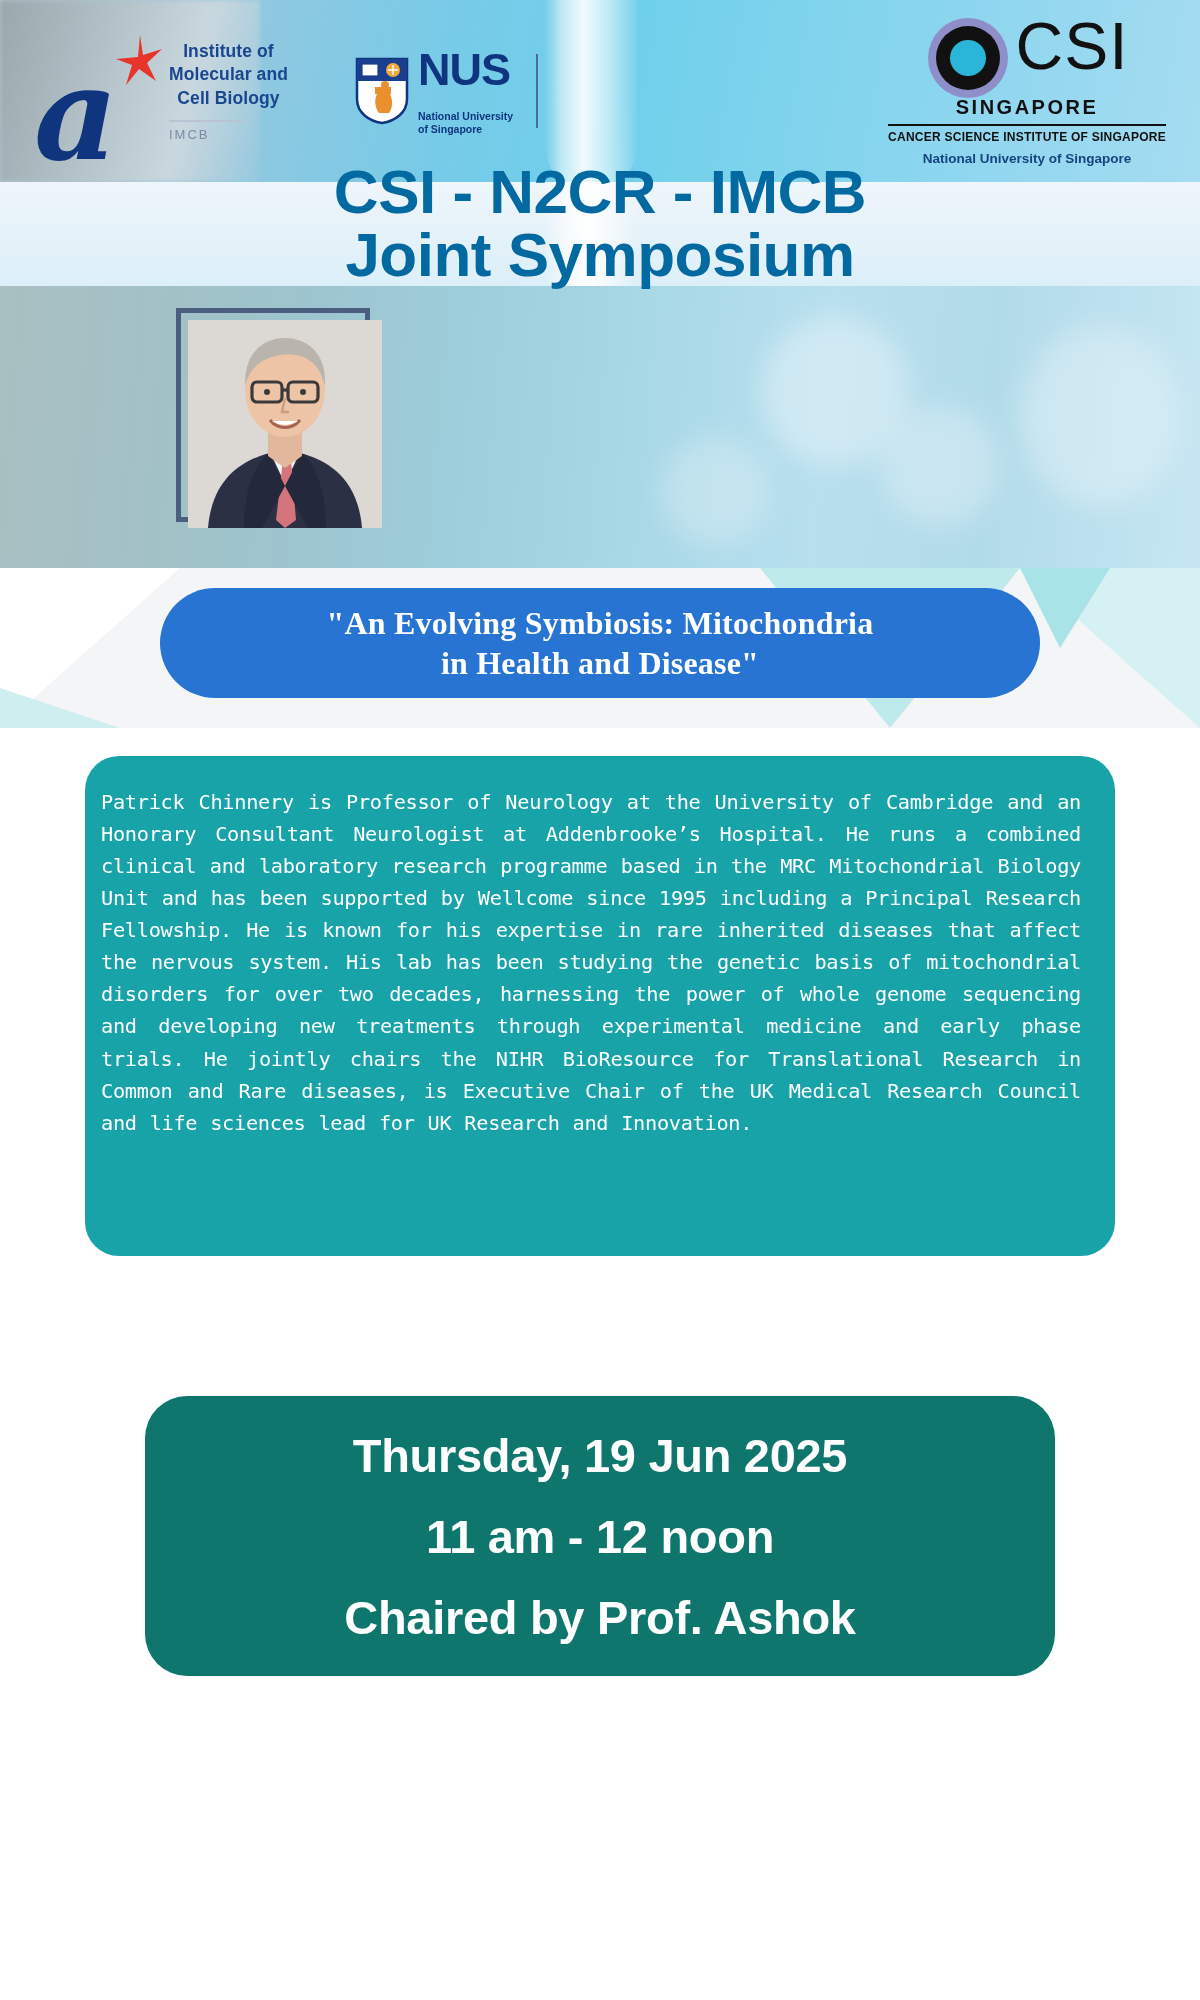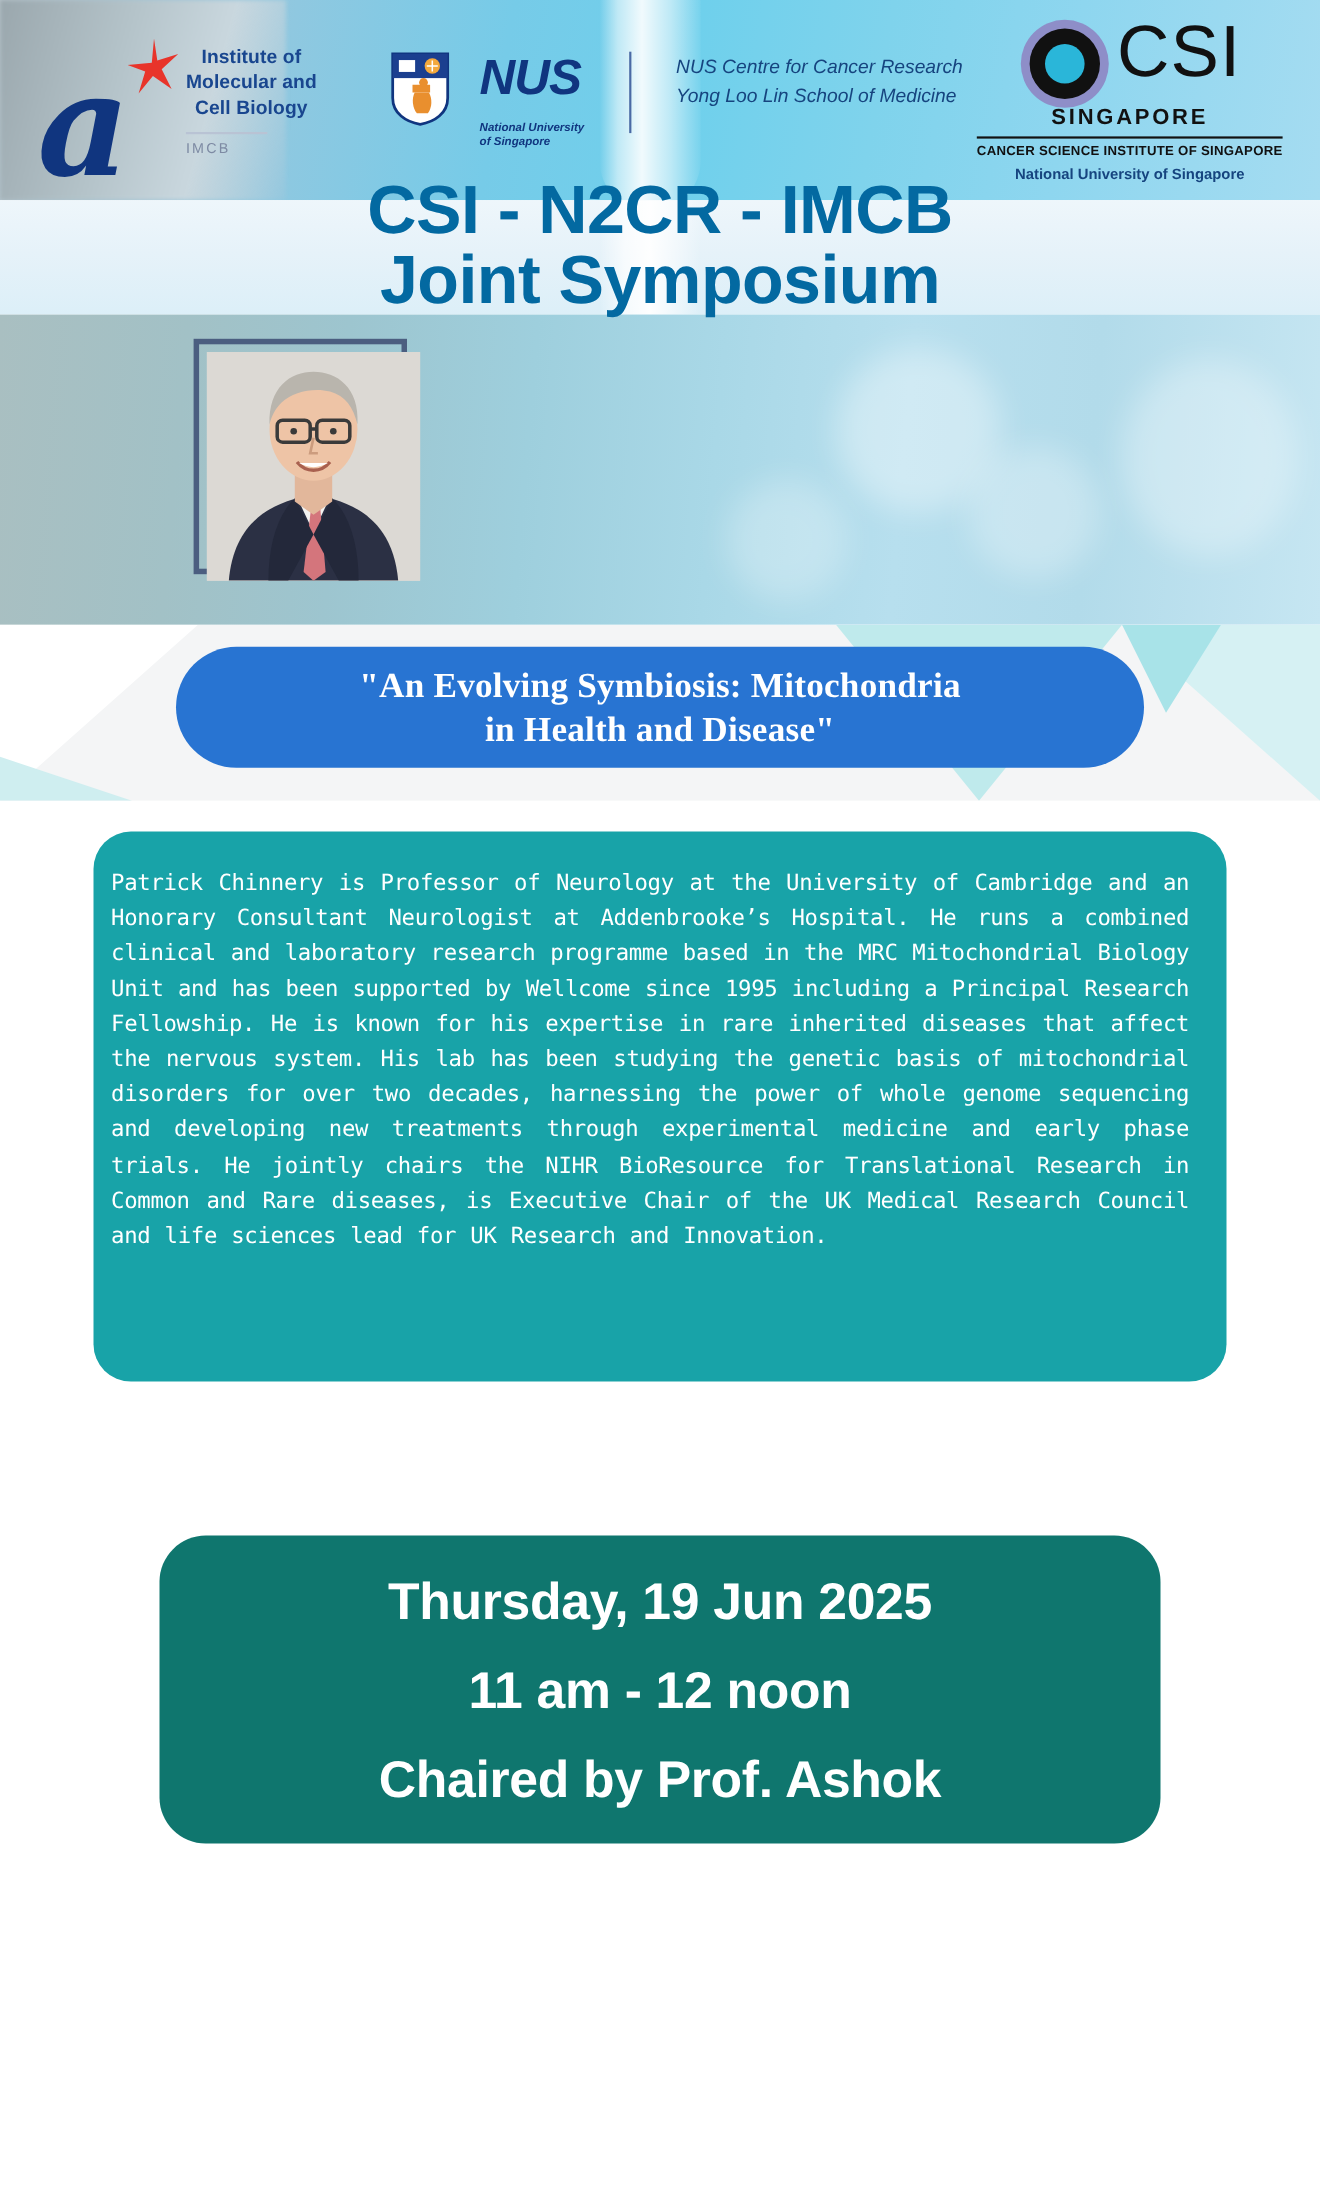--- a/index.html
+++ b/index.html
@@ -46,21 +46,21 @@
     position:absolute; left:-4px; top:18px;
     font-family:"DejaVu Serif", serif; font-style:italic; font-weight:700;
     font-size:130px; line-height:1; color:#10357f;
   }
   .imcb-star { position:absolute; left:78px; top:4px; width:46px; height:58px; }
   .imcb-txt { font-size:17.5px; line-height:1.33; color:#19468f; font-weight:600; letter-spacing:.1px;text-align:center; }
   .imcb-rule { width:74px; height:2px; background:#b9c3d4; margin:10px 0 5px 0; }
   .imcb-abbr { font-size:13px; color:#7d8aa3; letter-spacing:2px; font-weight:500; }
 
   
-  .nus { display:flex; align-items:flex-start; gap:27px; margin-left:22px;font-style:italic; }
+  .nus { display:flex; align-items:center; gap:9px; margin-left:22px; }
   .nus-shield { width:54px; height:68px; flex:none; }
   .nus-word { line-height:1; }
   .nus-big { font-family:"Liberation Sans", sans-serif; font-weight:700; font-size:45px; color:#10357f; letter-spacing:-1px; }
   .nus-sub { font-size:10.5px; color:#10357f; line-height:1.2; margin-top:18px; font-weight:600; }
   .nus-div { width:1.5px; height:74px; background:#4a6aa5; margin:0 14px; }
   .nus-full { font-size:17.5px; line-height:1.55; color:#16447f; font-weight:500; white-space:nowrap; }
 
   
   .csi { margin-left:auto; margin-right:34px; text-align:center; }
   .csi-top { display:flex; align-items:flex-start; justify-content:center; gap:6px; }
@@ -182,24 +182,20 @@
           <path d="M26 28 a4 4 0 1 1 8 0 a4 4 0 1 1 -8 0" fill="#e98f2e"></path>
         </svg>
         <div class="nus-word">
           <div class="nus-big">NUS</div>
           <div class="nus-sub">
             <div>National University</div>
             <div>of Singapore</div>
           </div>
         </div>
         <div class="nus-div"></div>
-        <div class="nus-full">
-          <div>NUS Centre for Cancer Research</div>
-          <div>Yong Loo Lin School of Medicine</div>
-        </div>
       </div>
 
       <div class="csi">
         <div class="csi-top">
           <svg class="csi-ring" viewBox="0 0 84 84">
             <circle cx="42" cy="42" r="40" fill="#8e8ec8"></circle>
             <circle cx="42" cy="42" r="32" fill="#111"></circle>
             <circle cx="42" cy="42" r="18" fill="#2ab6d9"></circle>
           </svg>
           <div class="csi-letters">CSI</div>

